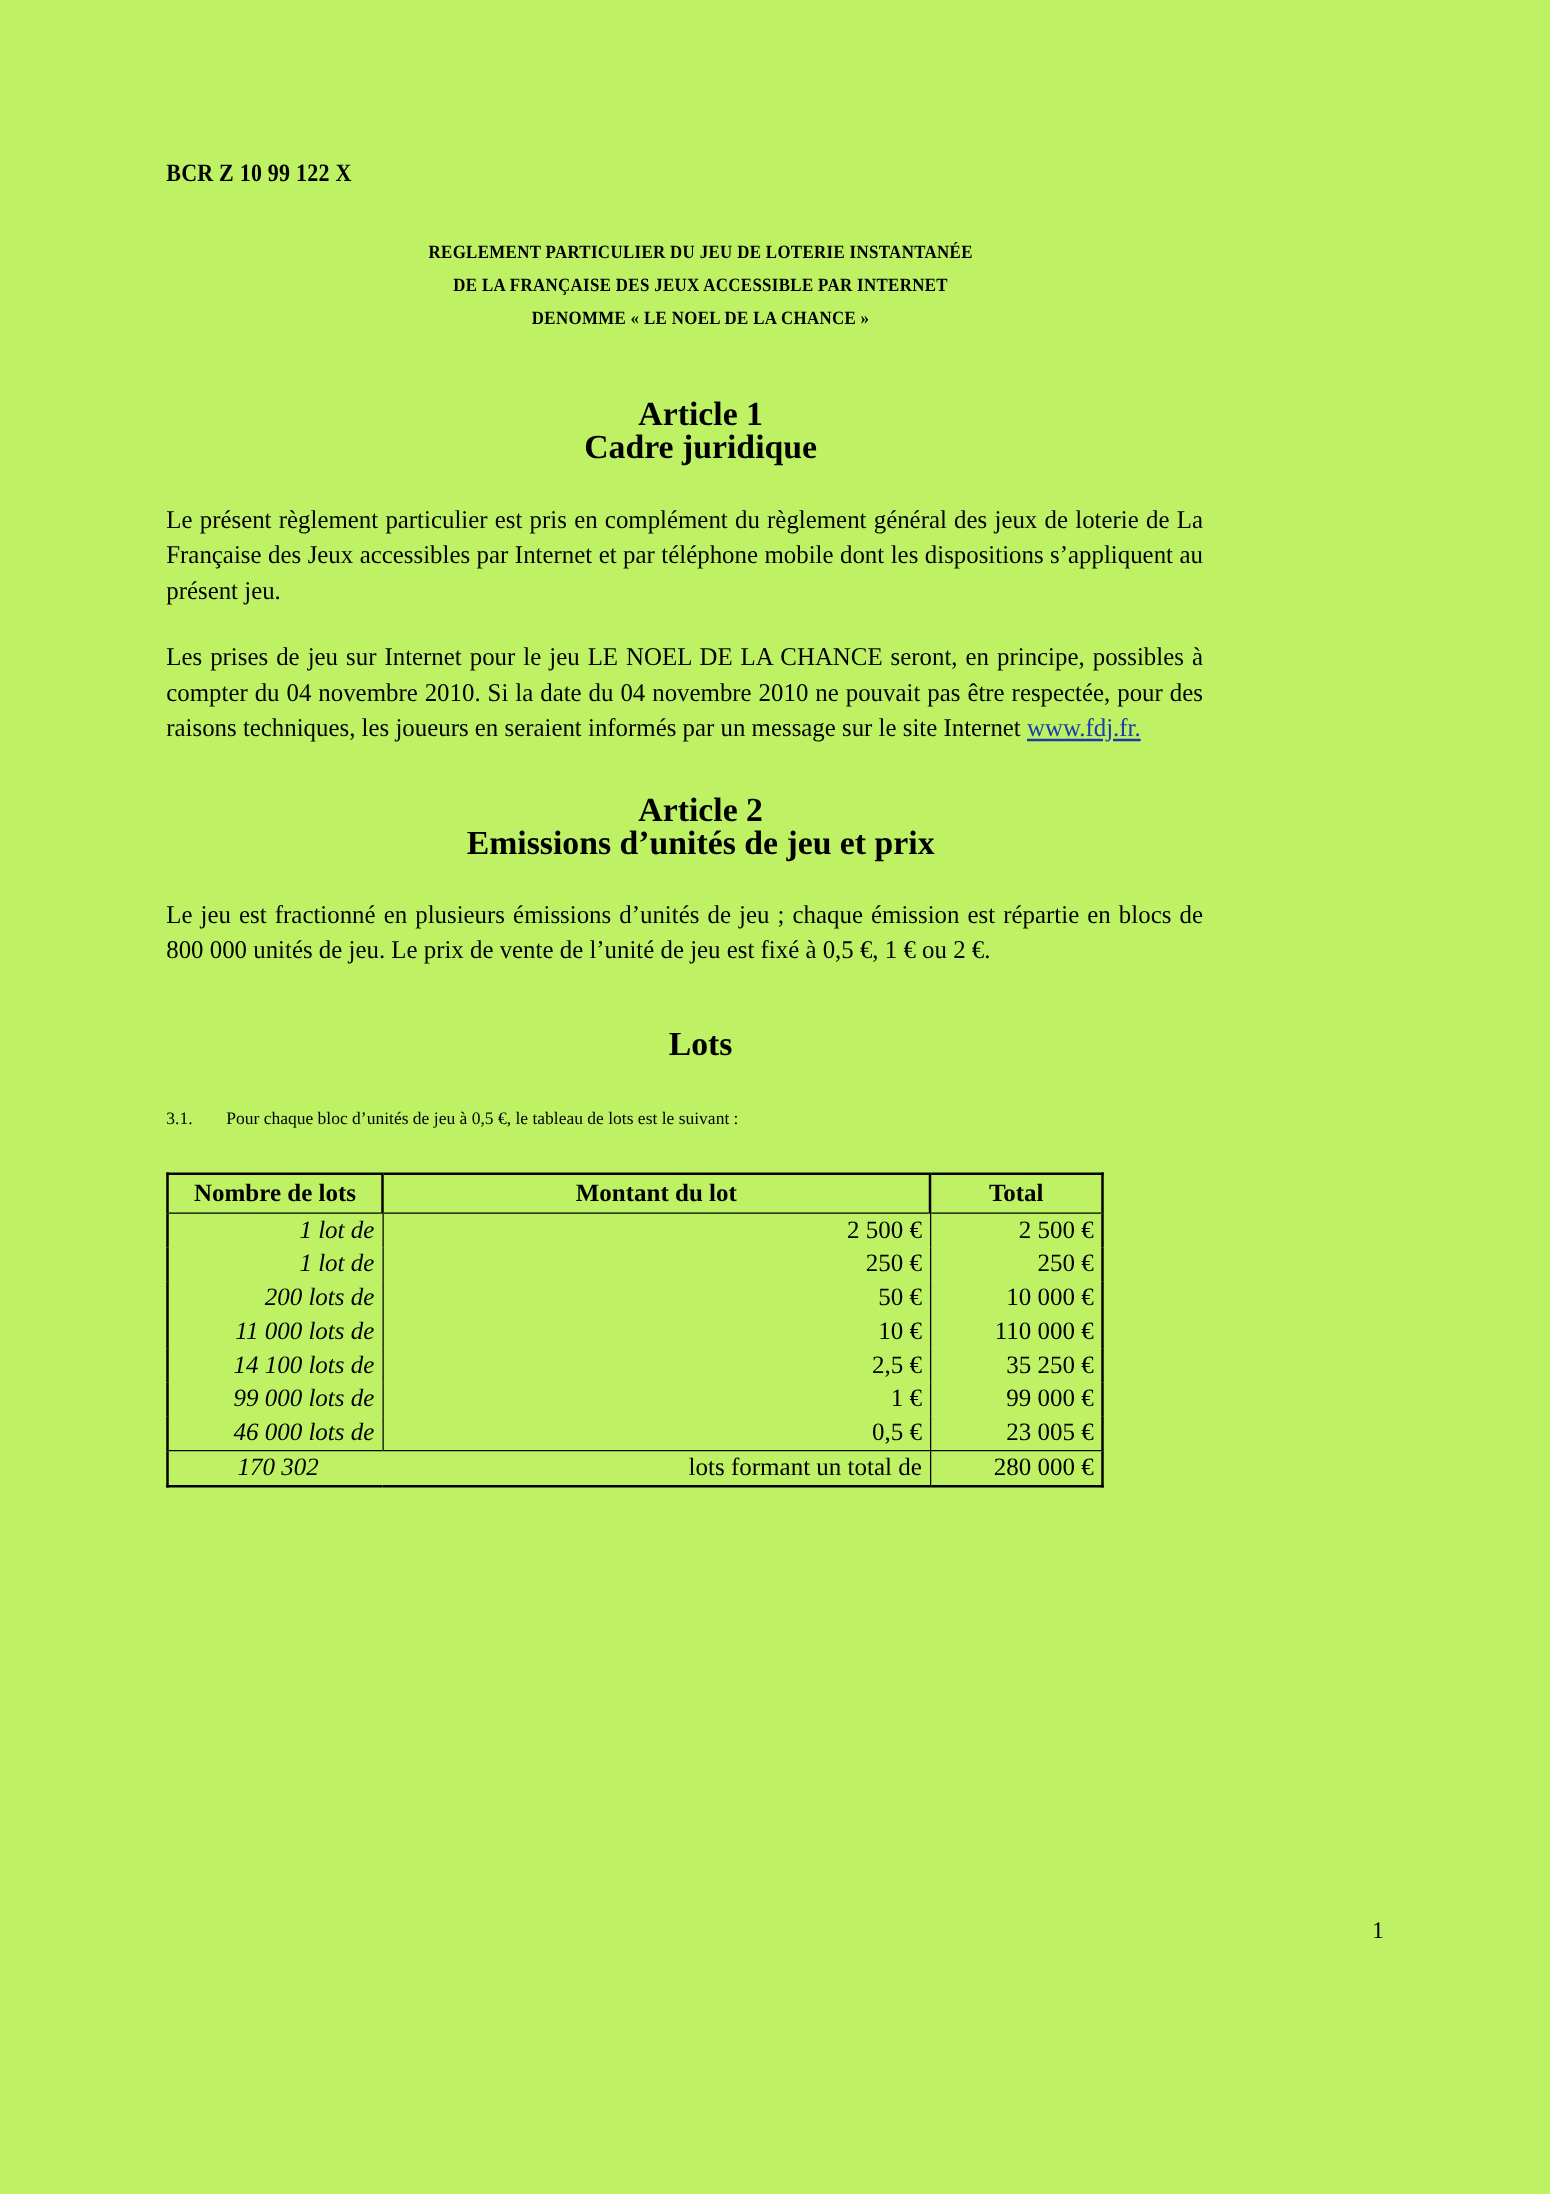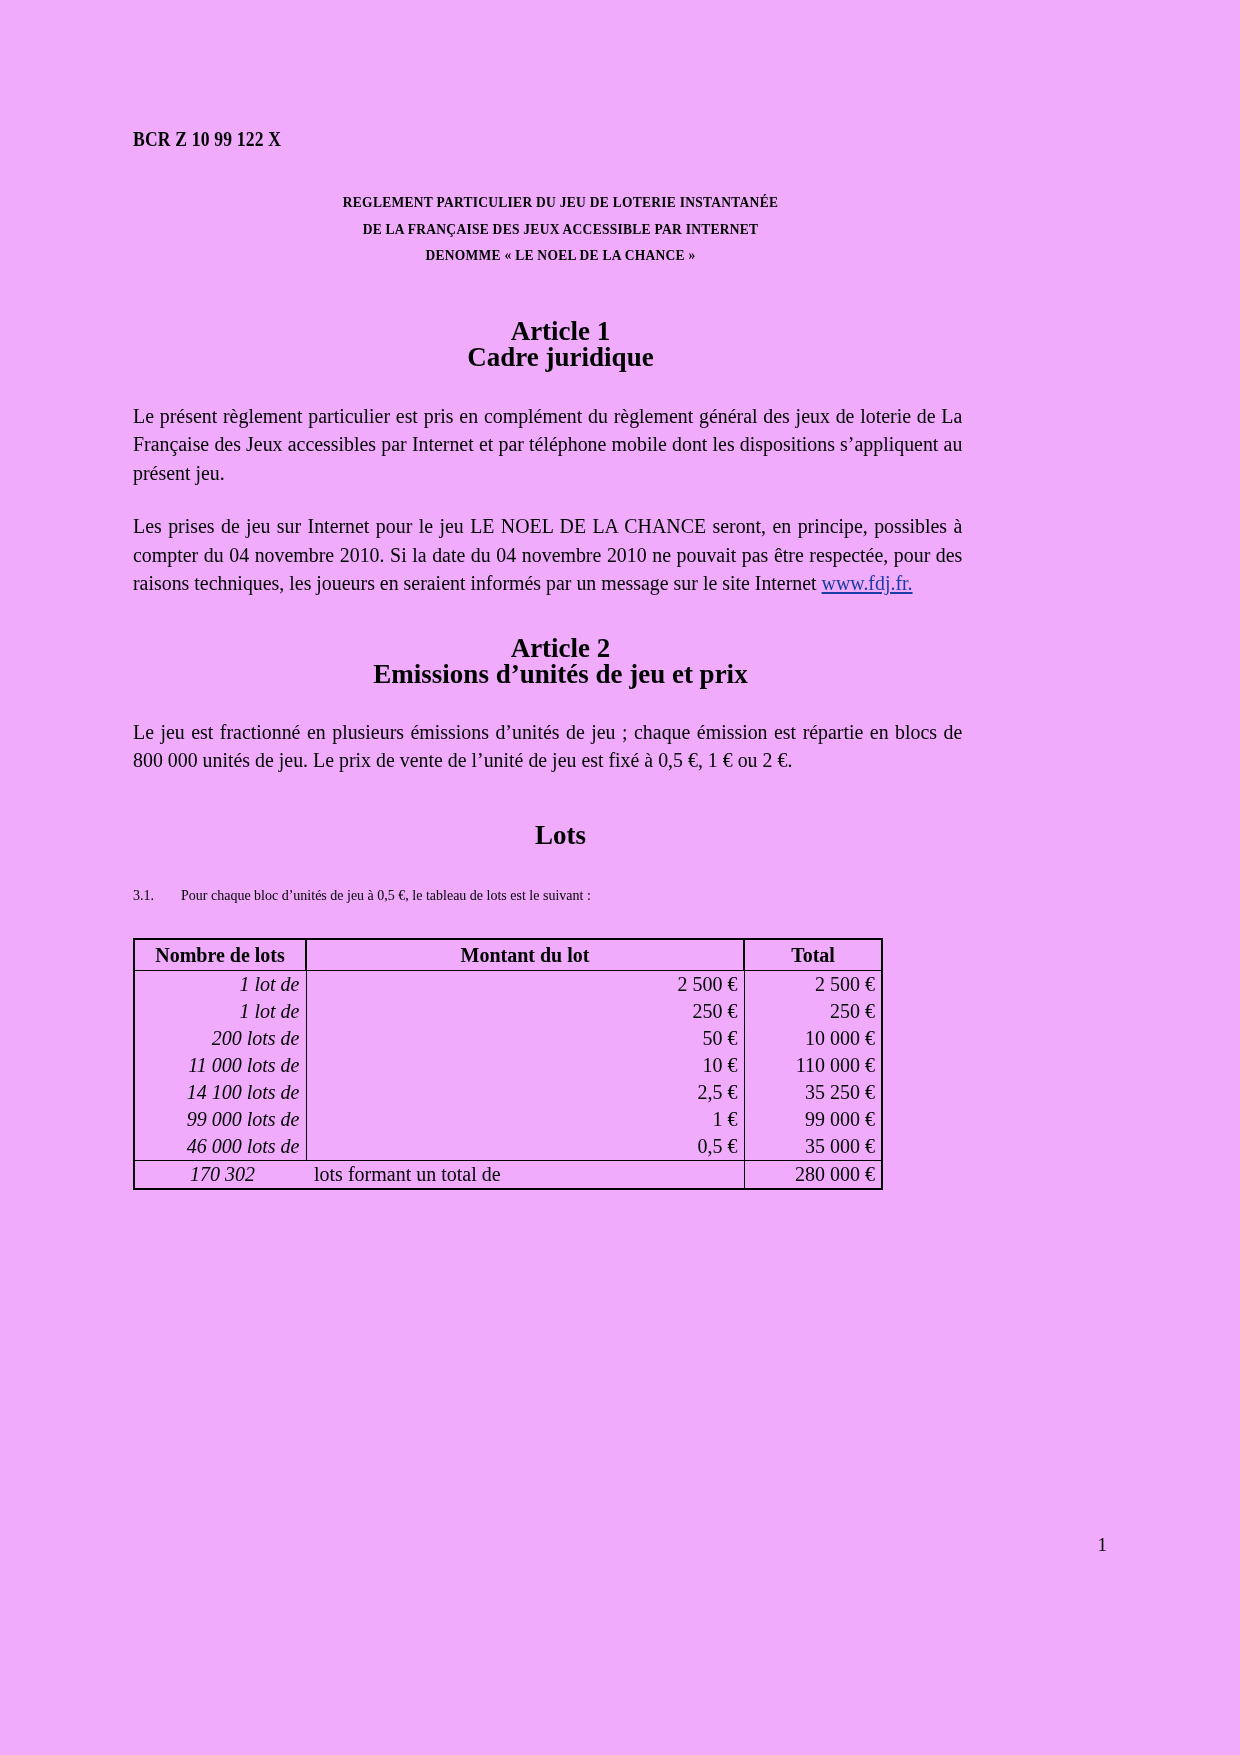--- a/index.html
+++ b/index.html
@@ -10,21 +10,21 @@
   }
   body {
     font-family: "Liberation Serif", "DejaVu Serif", serif;
     color: #000000;
   }
   .page {
     position: relative;
     width: 1240px;
     height: 1755px;
     margin: 0 auto;
-    background: #f0abfc;
+    background: #bef264;
     box-sizing: border-box;
     padding: 12px;
     overflow: hidden;
   }
   .content {
     position: absolute;
     left: 133px;
     top: 0;
     width: 855px;
   }
@@ -150,21 +150,21 @@
   table.lots tbody tr.total td {
     border-top: 1px solid #000000;
     border-bottom: 2px solid #000000;
   }
   table.lots tbody tr.total td.c1 {
     border-right: none;
     text-align: center;
     padding-right: 2px;
   }
   table.lots tbody tr.total td.c2 {
-    text-align: left;
+    text-align: right;
     padding-left: 8px;
     border-right: 1px solid #000000;
   }
   table.lots tbody tr.total td.c3 {
     text-align: right;
     border-radius: 11px;
   }
 
   
   .tablewrap { position: relative; }
@@ -252,21 +252,21 @@
             <td class="c3">35 250 €</td>
           </tr>
           <tr>
             <td class="c1">99 000 lots de</td>
             <td class="c2">1 €</td>
             <td class="c3">99 000 €</td>
           </tr>
           <tr>
             <td class="c1">46 000 lots de</td>
             <td class="c2">0,5 €</td>
-            <td class="c3">35 000 €</td>
+            <td class="c3">23 005 €</td>
           </tr>
           <tr class="total">
             <td class="c1">170 302</td>
             <td class="c2">lots formant un total de</td>
             <td class="c3">280 000 €</td>
           </tr>
         </tbody>
       </table>
     </div>
 

